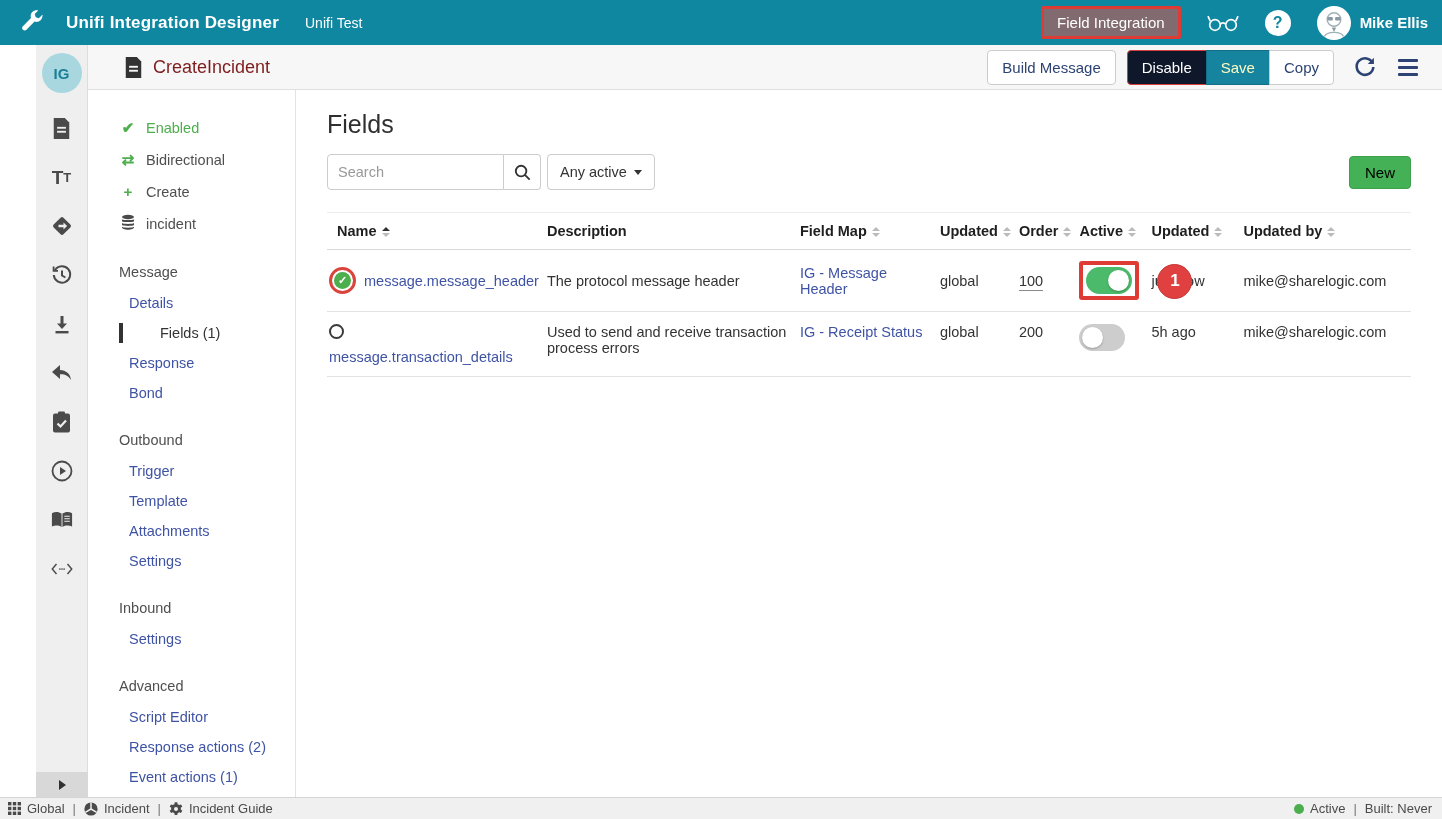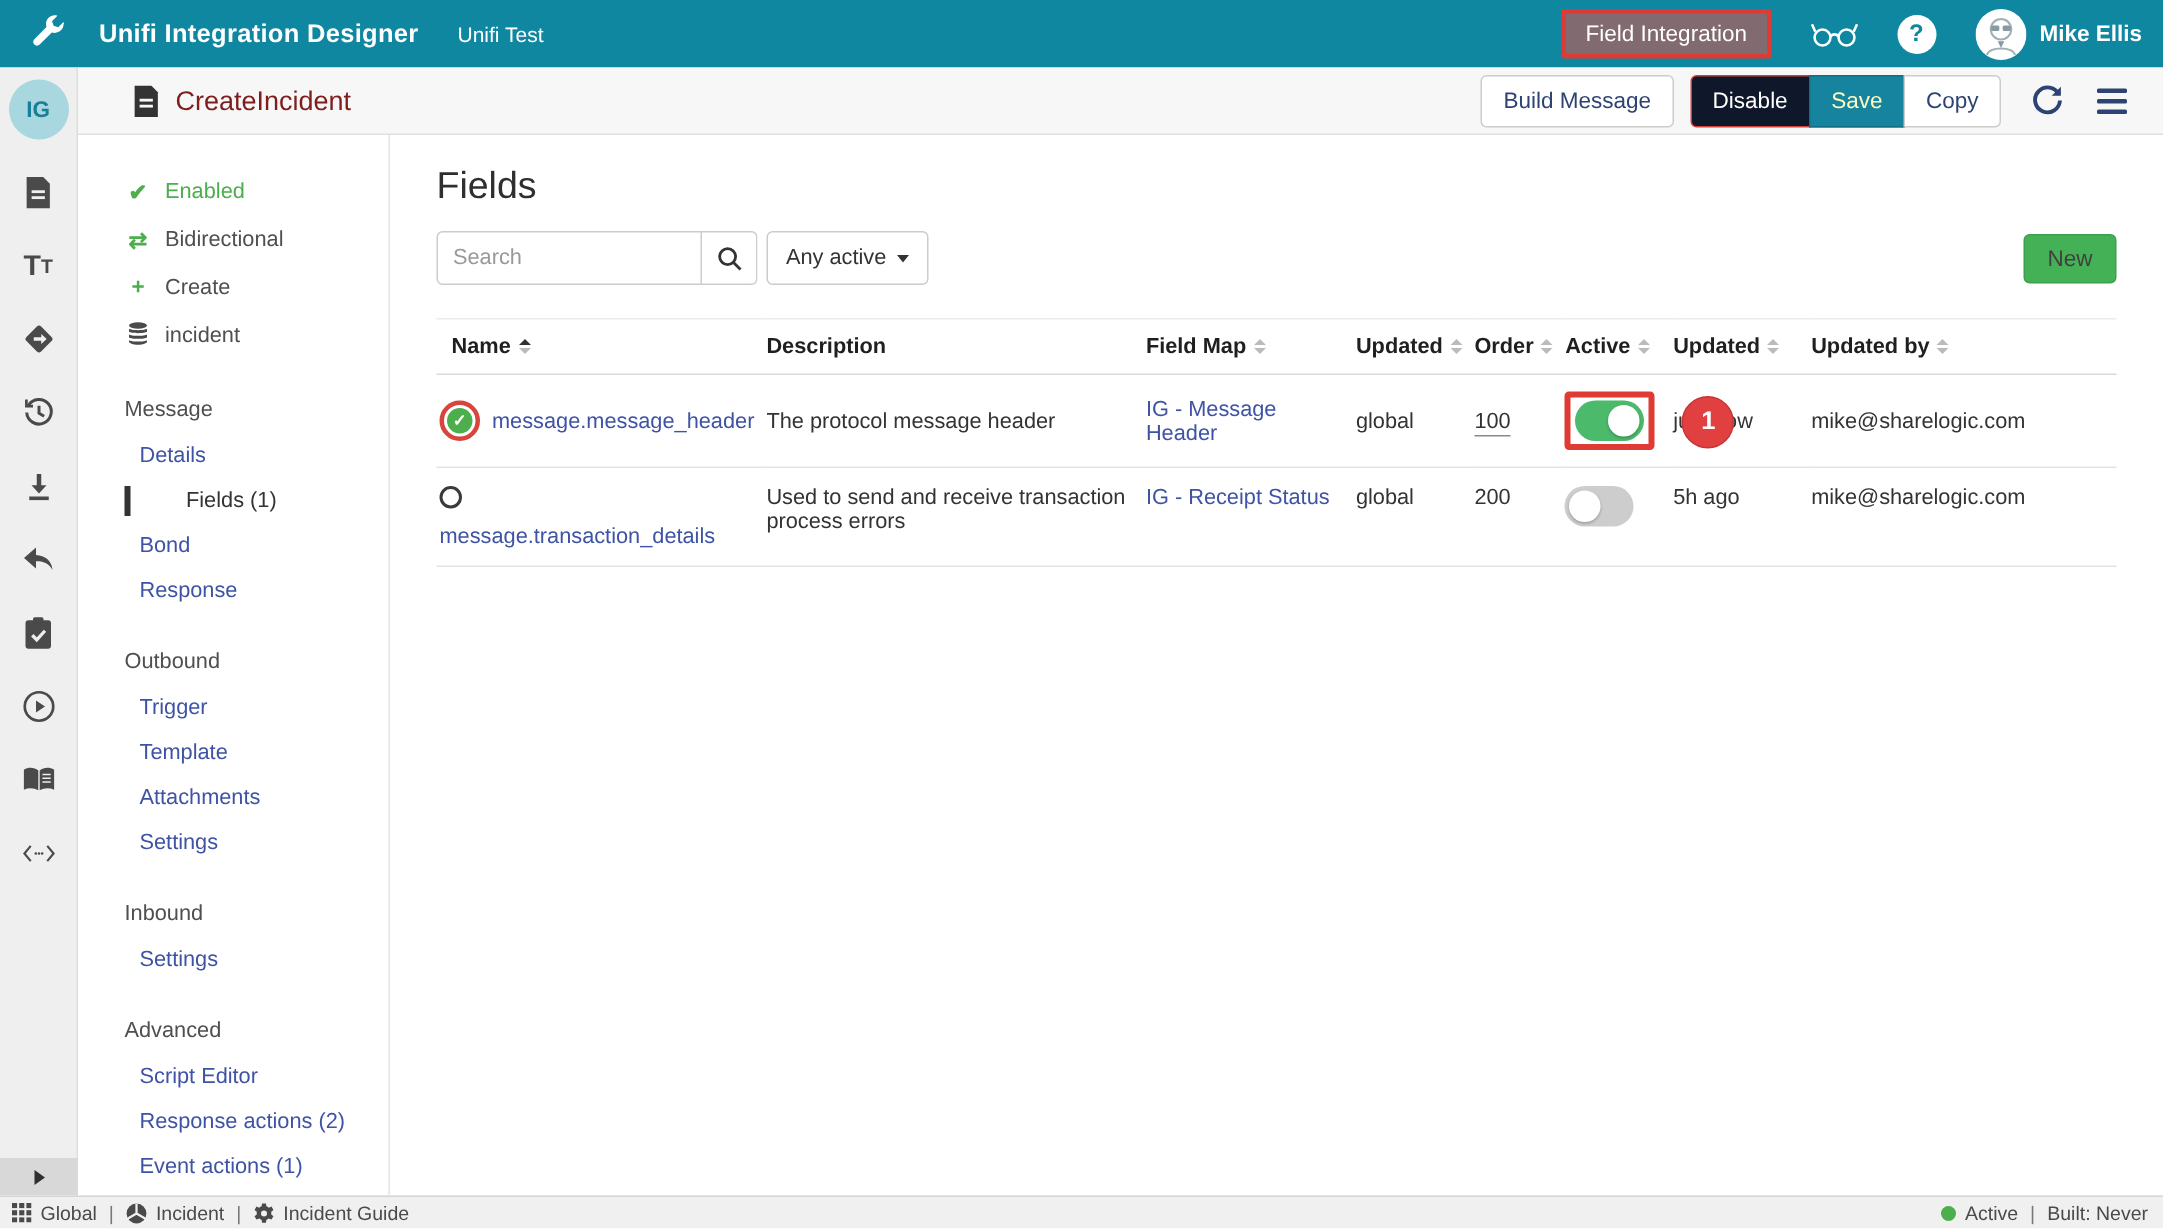--- a/index.html
+++ b/index.html
@@ -15,21 +15,21 @@
   .topbar .spacer { flex:1; }
   .annot-btn { border:3px solid #dd3b33; background:rgba(224,82,72,.55);
     color:#fff; font-size:15px; padding:5px 13px; border-radius:2px; margin-right:26px; cursor:pointer; }
   .top-ico { margin-right:26px; display:flex; align-items:center; cursor:pointer; }
   .help-circle { width:26px; height:26px; background:#fff; color:#0f87a0; border-radius:50%;
     font-weight:700; font-size:16px; display:flex; align-items:center; justify-content:center; }
   .userbox { display:flex; align-items:center; gap:9px; cursor:pointer; }
   .userbox .uname { font-size:15px; font-weight:700; }
 
   
-  .shell { display:flex; height:752px; }
+  .shell { display:flex; height:752px;margin-left:36px; }
   .iconbar { width:52px; background:#efefef; border-right:1px solid #ddd;
     display:flex; flex-direction:column; align-items:center; position:relative; }
   .ig-avatar { width:40px; height:40px; border-radius:50%; background:#a9d7e0; color:#187f96;
     font-weight:700; font-size:15px; display:flex; align-items:center; justify-content:center;
     margin-top:8px; }
   .ibar-icons { margin-top:24px; display:flex; flex-direction:column; gap:27px; align-items:center; }
   .ibar-icons .ico { width:22px; height:22px; display:flex; align-items:center; justify-content:center; cursor:pointer; }
   .tt { font-weight:700; color:#4a4a4a; font-size:19px; line-height:1; }
   .tt small { font-size:13px; font-weight:700; }
   .collapse-strip { position:absolute; bottom:0; left:0; width:52px; height:25px;
@@ -74,21 +74,21 @@
   .search-input { width:177px; height:36px; border:1px solid #ccc; border-radius:4px 0 0 4px;
     padding:0 10px; font-size:14.5px; color:#333; font-family:inherit; }
   .search-input::placeholder { color:#999; }
   .search-btn { width:37px; height:36px; border:1px solid #ccc; border-left:none; background:#fff;
     border-radius:0 4px 4px 0; cursor:pointer; display:flex; align-items:center; justify-content:center; }
   .filter-btn { margin-left:6px; height:36px; border:1px solid #ccc; background:#fff; border-radius:4px;
     font-size:14.5px; color:#333; padding:0 12px; cursor:pointer; display:flex; align-items:center; gap:7px; font-family:inherit; }
   .caret-down { width:0; height:0; border-left:4.5px solid transparent; border-right:4.5px solid transparent;
     border-top:5px solid #333; }
   .controls .spacer { flex:1; }
-  .btn-new { background:#45b156; border:1px solid #3da04d; color:#404040; font-size:15px;
+  .btn-new { background:#45b156; border:1px solid #3da04d; color:#000000; font-size:15px;
     height:33px; padding:0 15px; border-radius:4px; cursor:pointer; font-family:inherit; }
 
   
   table { width:100%; border-collapse:collapse; margin-top:22px; font-size:14.5px; }
   th { text-align:left; font-weight:700; color:#1f1f1f; padding:10px 8px 10px 0;
     border-top:1px solid #ececec; border-bottom:1px solid #d9d9d9; white-space:nowrap; cursor:pointer; }
   th:first-child { padding-left:10px; }
   td { padding:11px 8px 11px 0; border-bottom:1px solid #e3e3e3; vertical-align:middle; }
   td:first-child { padding-left:2px; }
   tr.wrap-row td { vertical-align:top; padding-top:12px; }
@@ -286,22 +286,22 @@
                 <path d="M2 12.8c1.4 1.2 10.6 1.2 12 0v.8c0 1.2-2.7 2.2-6 2.2s-6-1-6-2.2z"></path>
               </svg>
           </span>
           <span>incident</span>
         </div>
 
         <div class="nav-section">
           <div class="nav-section-title">Message</div>
           <a class="navlink">Details</a>
           <a class="navlink active">Fields (1)</a>
+          <a class="navlink">Response</a>
           <a class="navlink">Bond</a>
-          <a class="navlink">Response</a>
         </div>
 
         <div class="nav-section">
           <div class="nav-section-title">Outbound</div>
           <a class="navlink">Trigger</a>
           <a class="navlink">Template</a>
           <a class="navlink">Attachments</a>
           <a class="navlink">Settings</a>
         </div>
 

